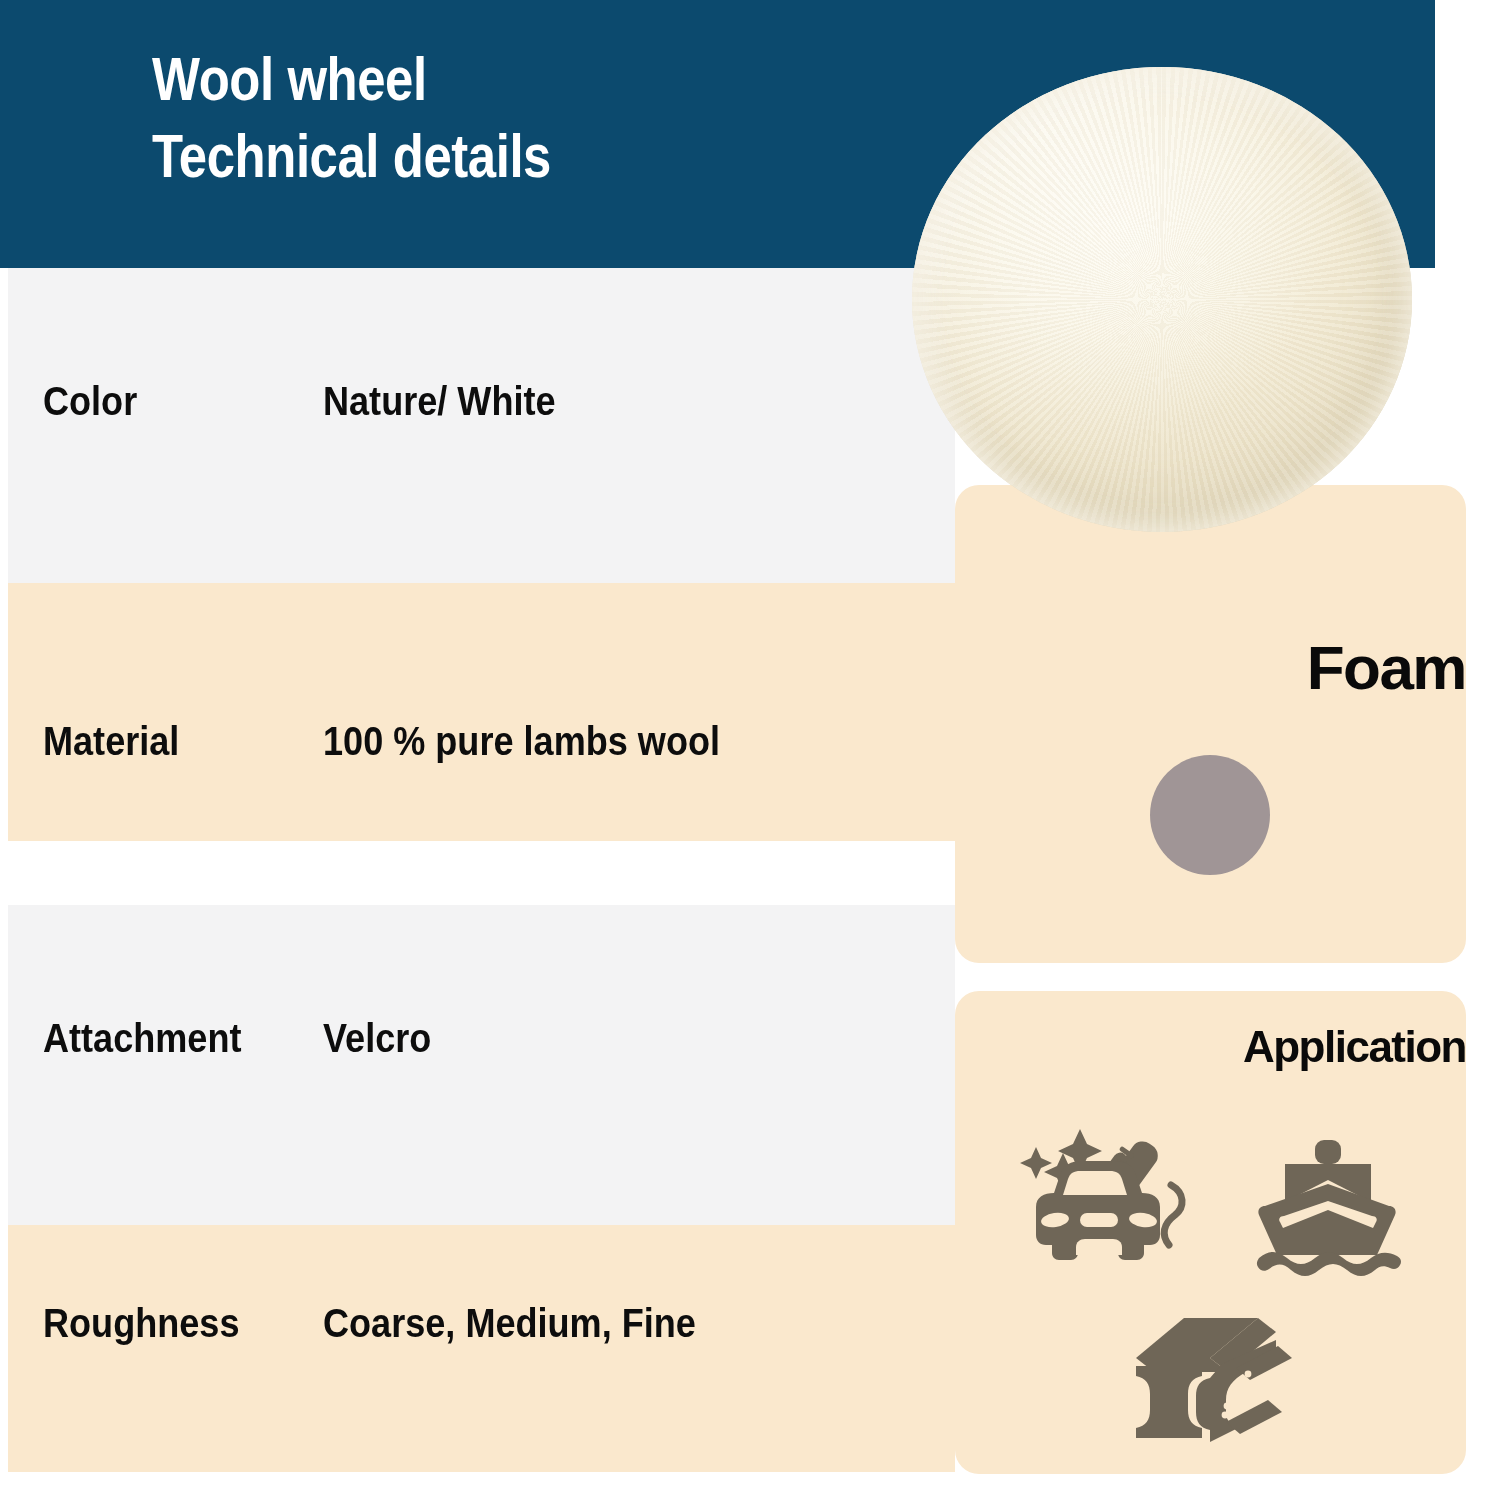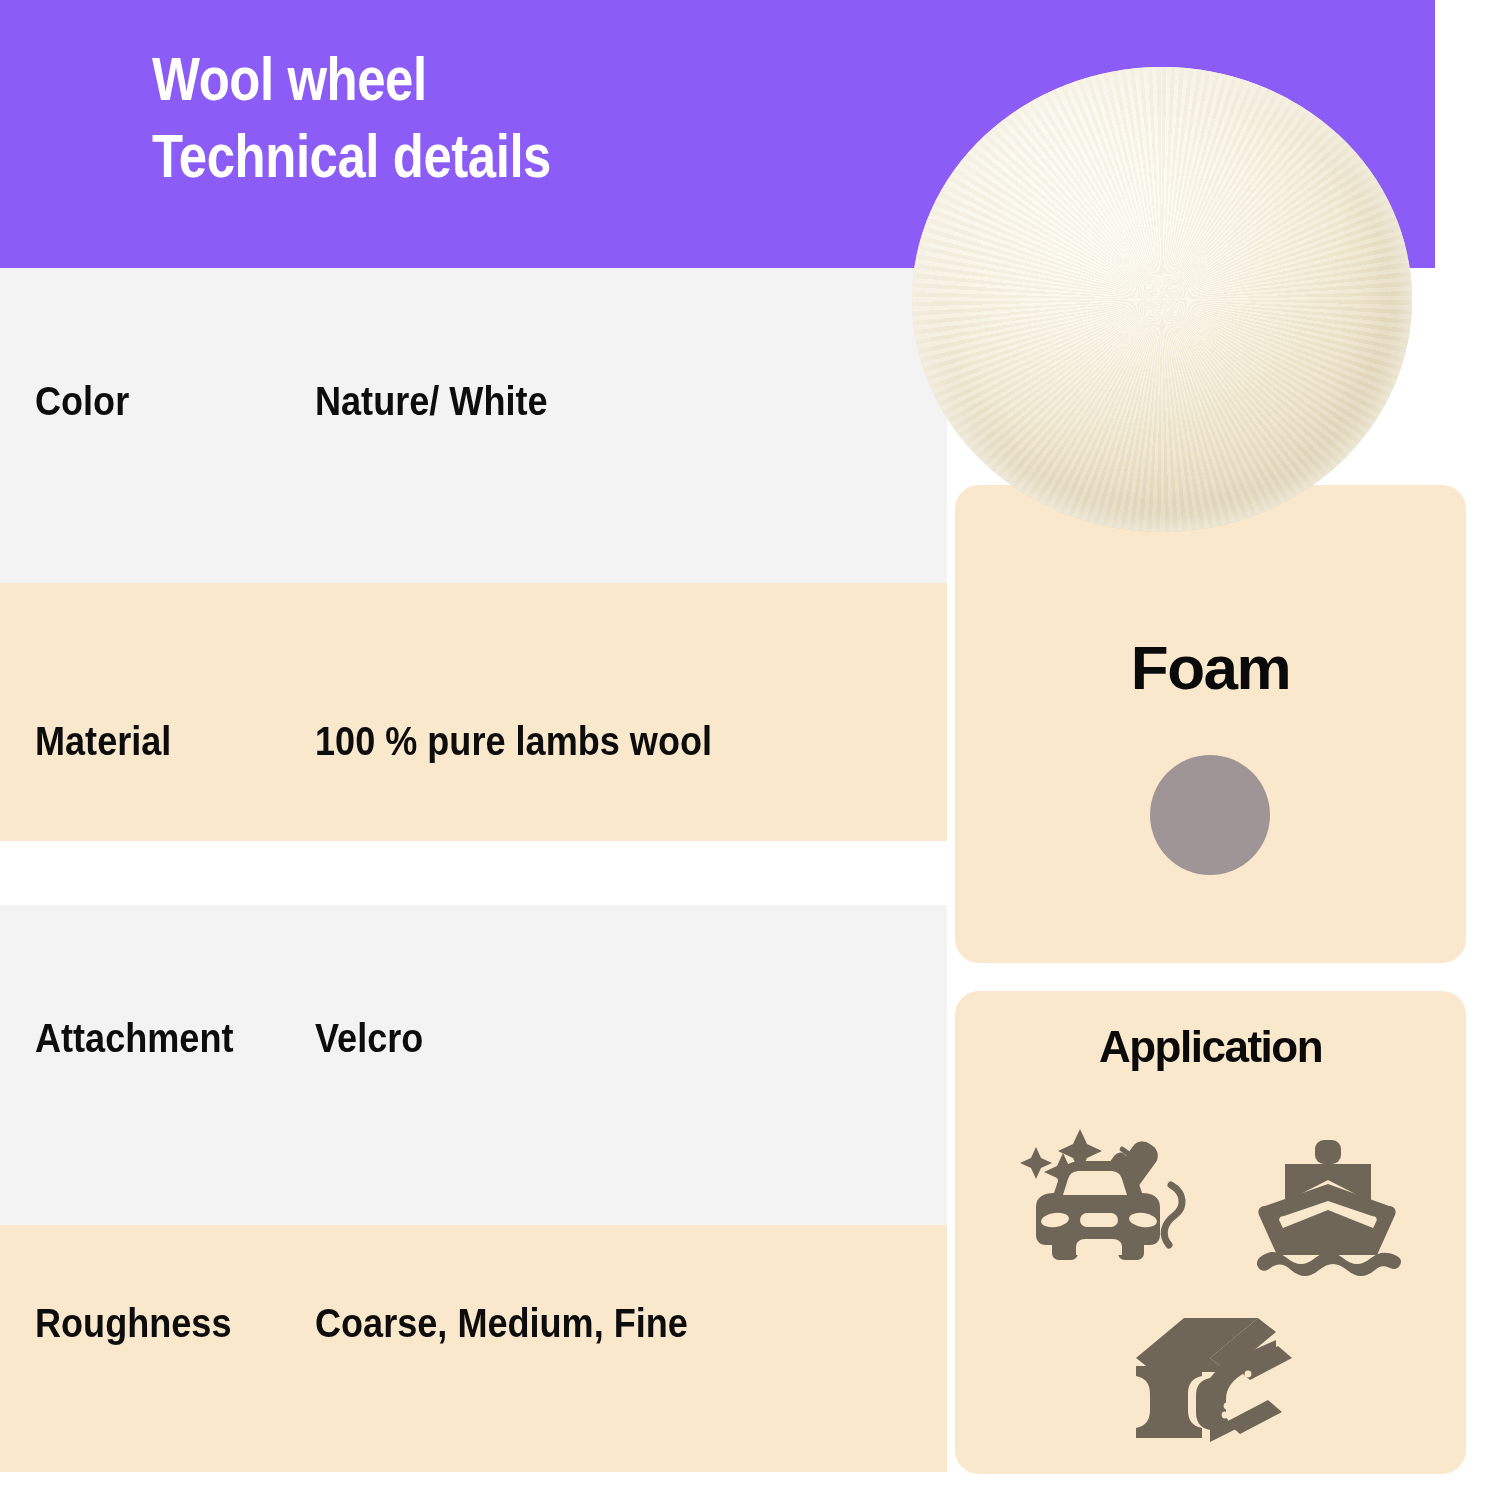--- a/index.html
+++ b/index.html
@@ -8,41 +8,41 @@
     background:#ffffff;
     font-family:"Liberation Sans", sans-serif;
     overflow:hidden;
     position:relative;
   }
   #stage{position:relative;width:1500px;height:1500px;overflow:hidden;}
 
   
   .header-band{
     position:absolute;left:0;top:0;width:1435px;height:268px;
-    background:#8b5cf6;
+    background:#0c4a6e;
   }
   .header-title{
     position:absolute;left:152px;top:40px;
     color:#ffffff;
     font-family:"Liberation Sans", sans-serif;
     font-weight:bold;
     font-size:62px;
     line-height:77px;
     letter-spacing:-0.5px;
     transform:scaleX(0.82);
     transform-origin:left top;
     white-space:pre-line;
   }
 
   
   .spec-table{
     position:absolute;left:0;top:268px;width:913px;height:1204px;
   }
   .spec-row{
-    position:absolute;left:0;width:913px;
+    position:absolute;left:8px;width:913px;
     display:flex;align-items:center;padding-left:34px;
   }
   .spec-row .cell-label,
   .spec-row .cell-value{
     font-family:"Liberation Sans", sans-serif;
     font-weight:bold;
     color:#0d0d0d;
     font-size:41px;
     transform:scaleX(0.88);
     transform-origin:left center;
@@ -87,21 +87,21 @@
 
   
   .card{
     position:absolute;left:955px;width:511px;
     background:#fae8cd;border-radius:24px;
   }
   .card-foam{top:485px;height:478px;}
   .card-application{top:991px;height:483px;}
 
   .card-title{
-    position:absolute;width:511px;text-align:center;
+    position:absolute;width:511px;text-align:right;
     font-family:"Liberation Sans", sans-serif;
     font-weight:bold;color:#0a0a0a;
     letter-spacing:-1.5px;
   }
 
   .foam-dot{
     position:absolute;left:1150px;top:755px;width:120px;height:120px;
     border-radius:50%;background:#a09596;
   }
 

